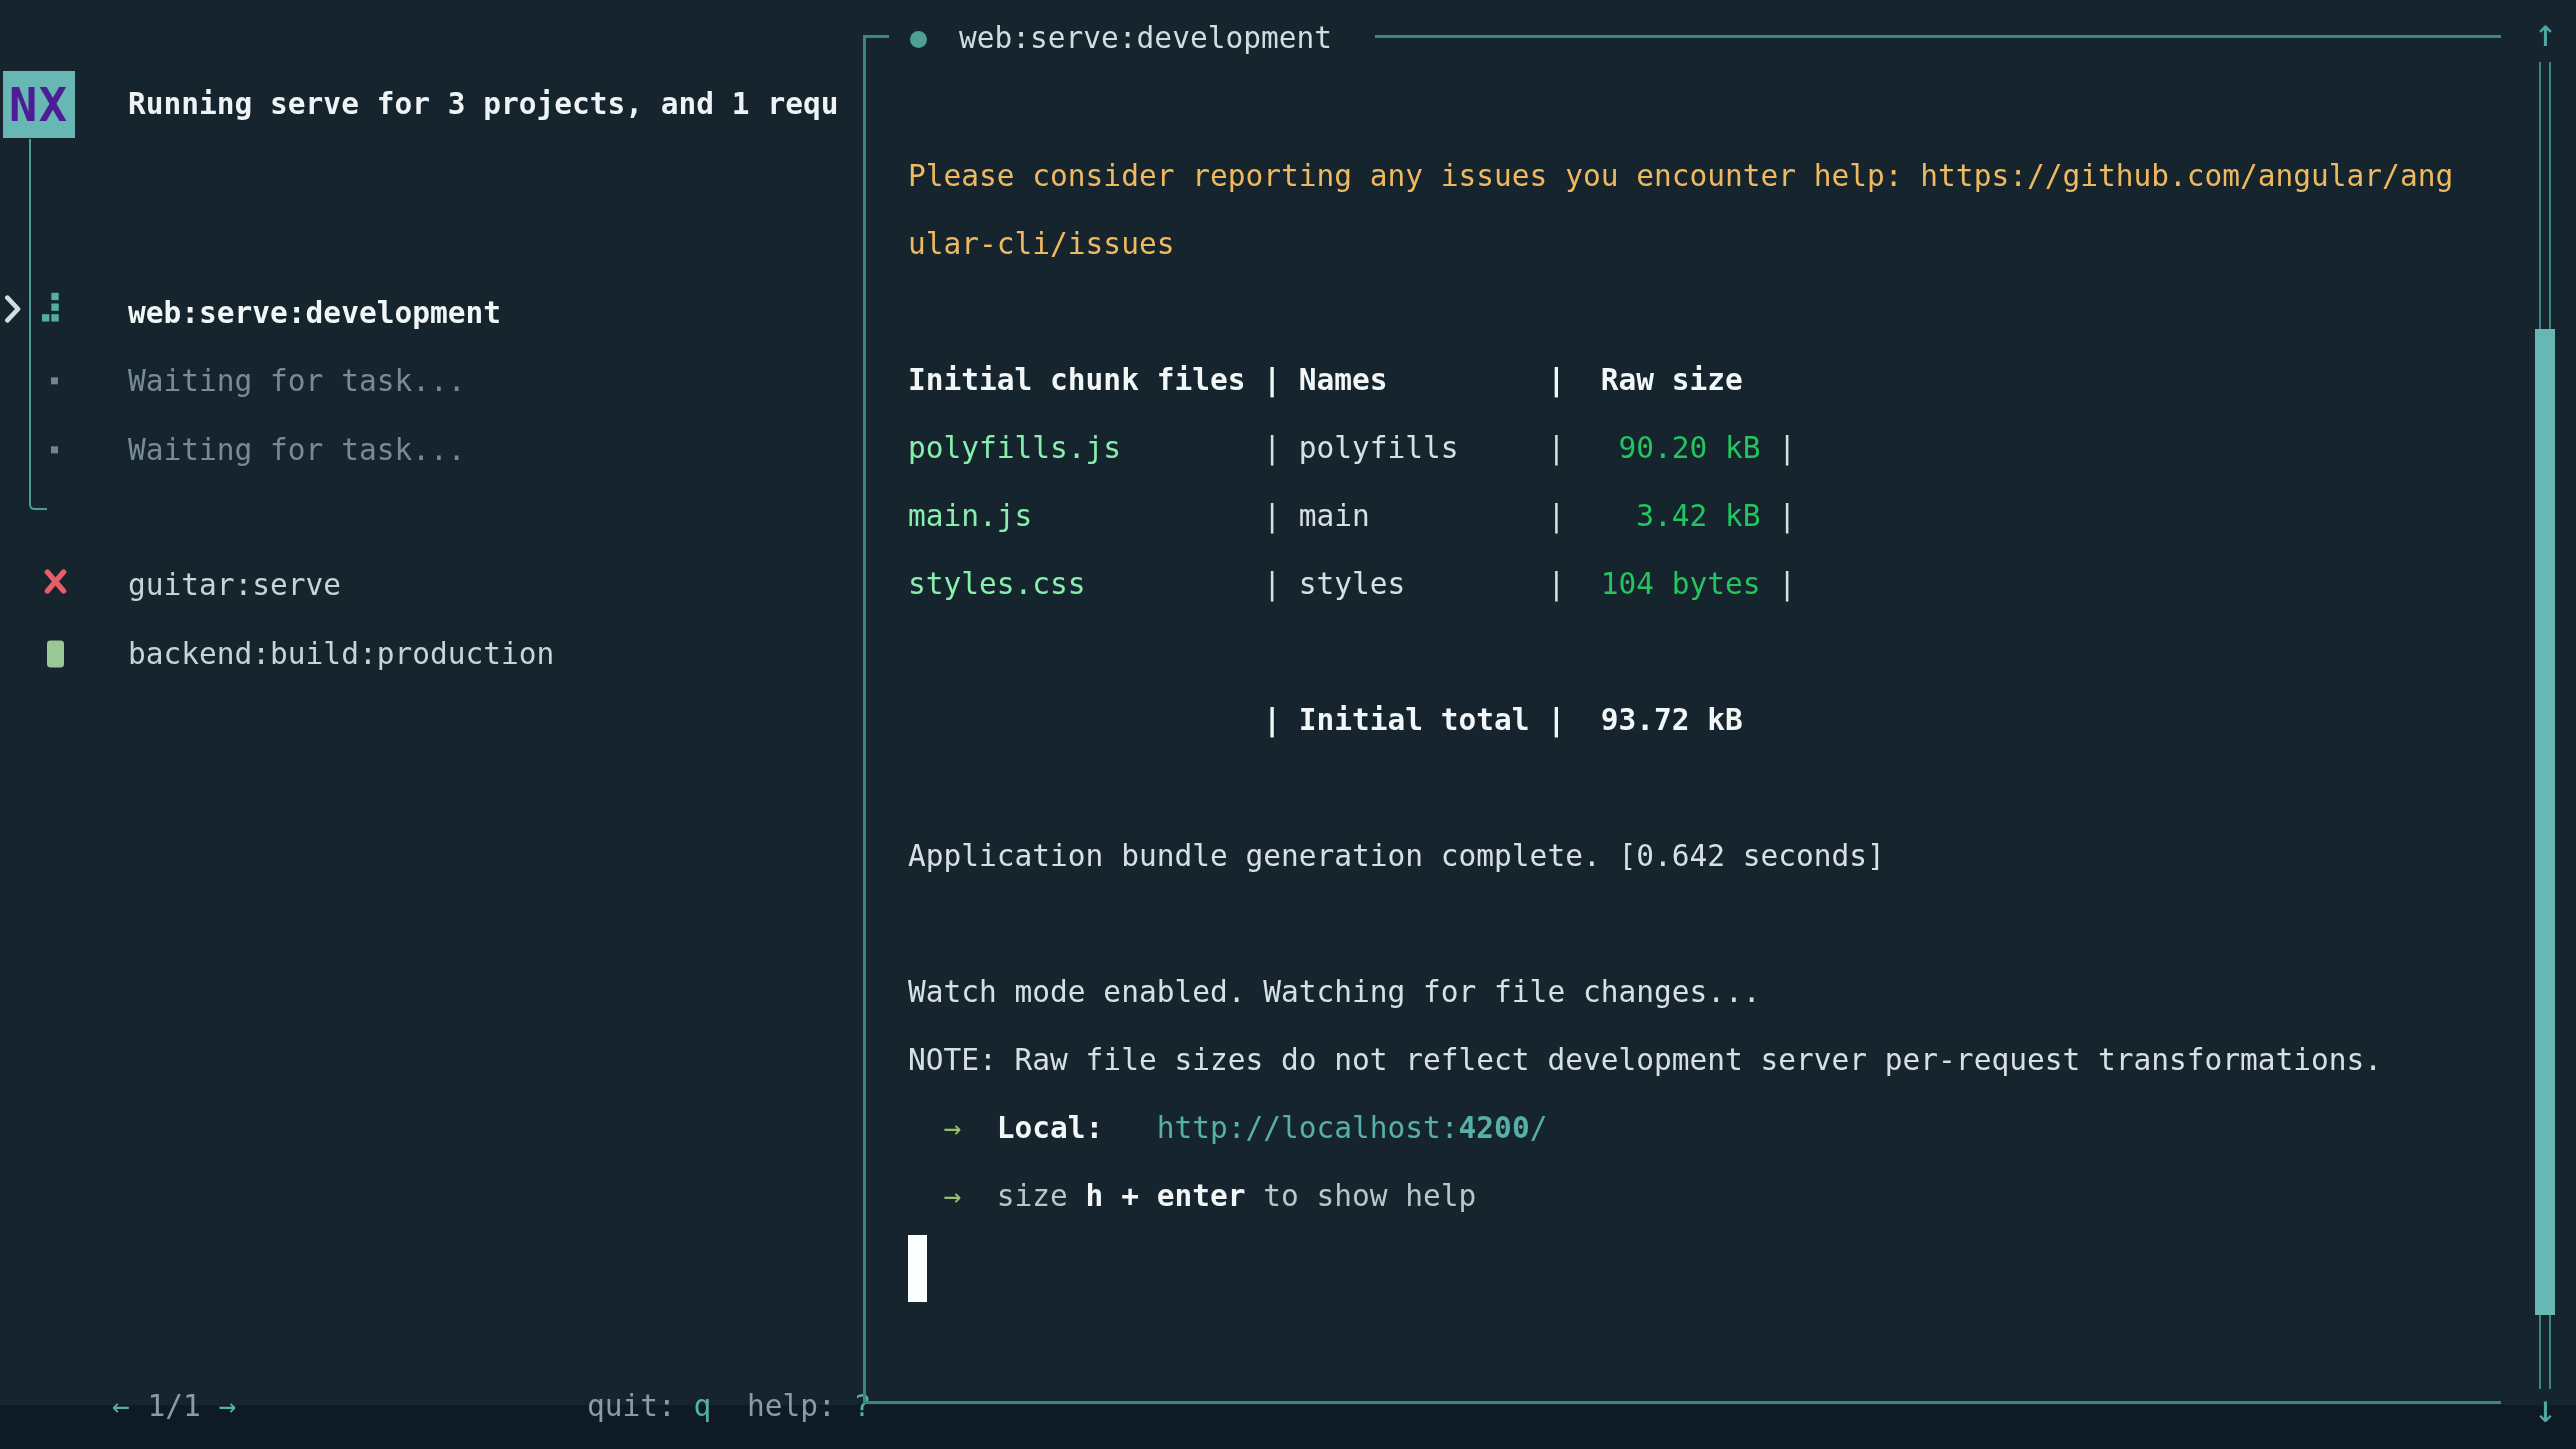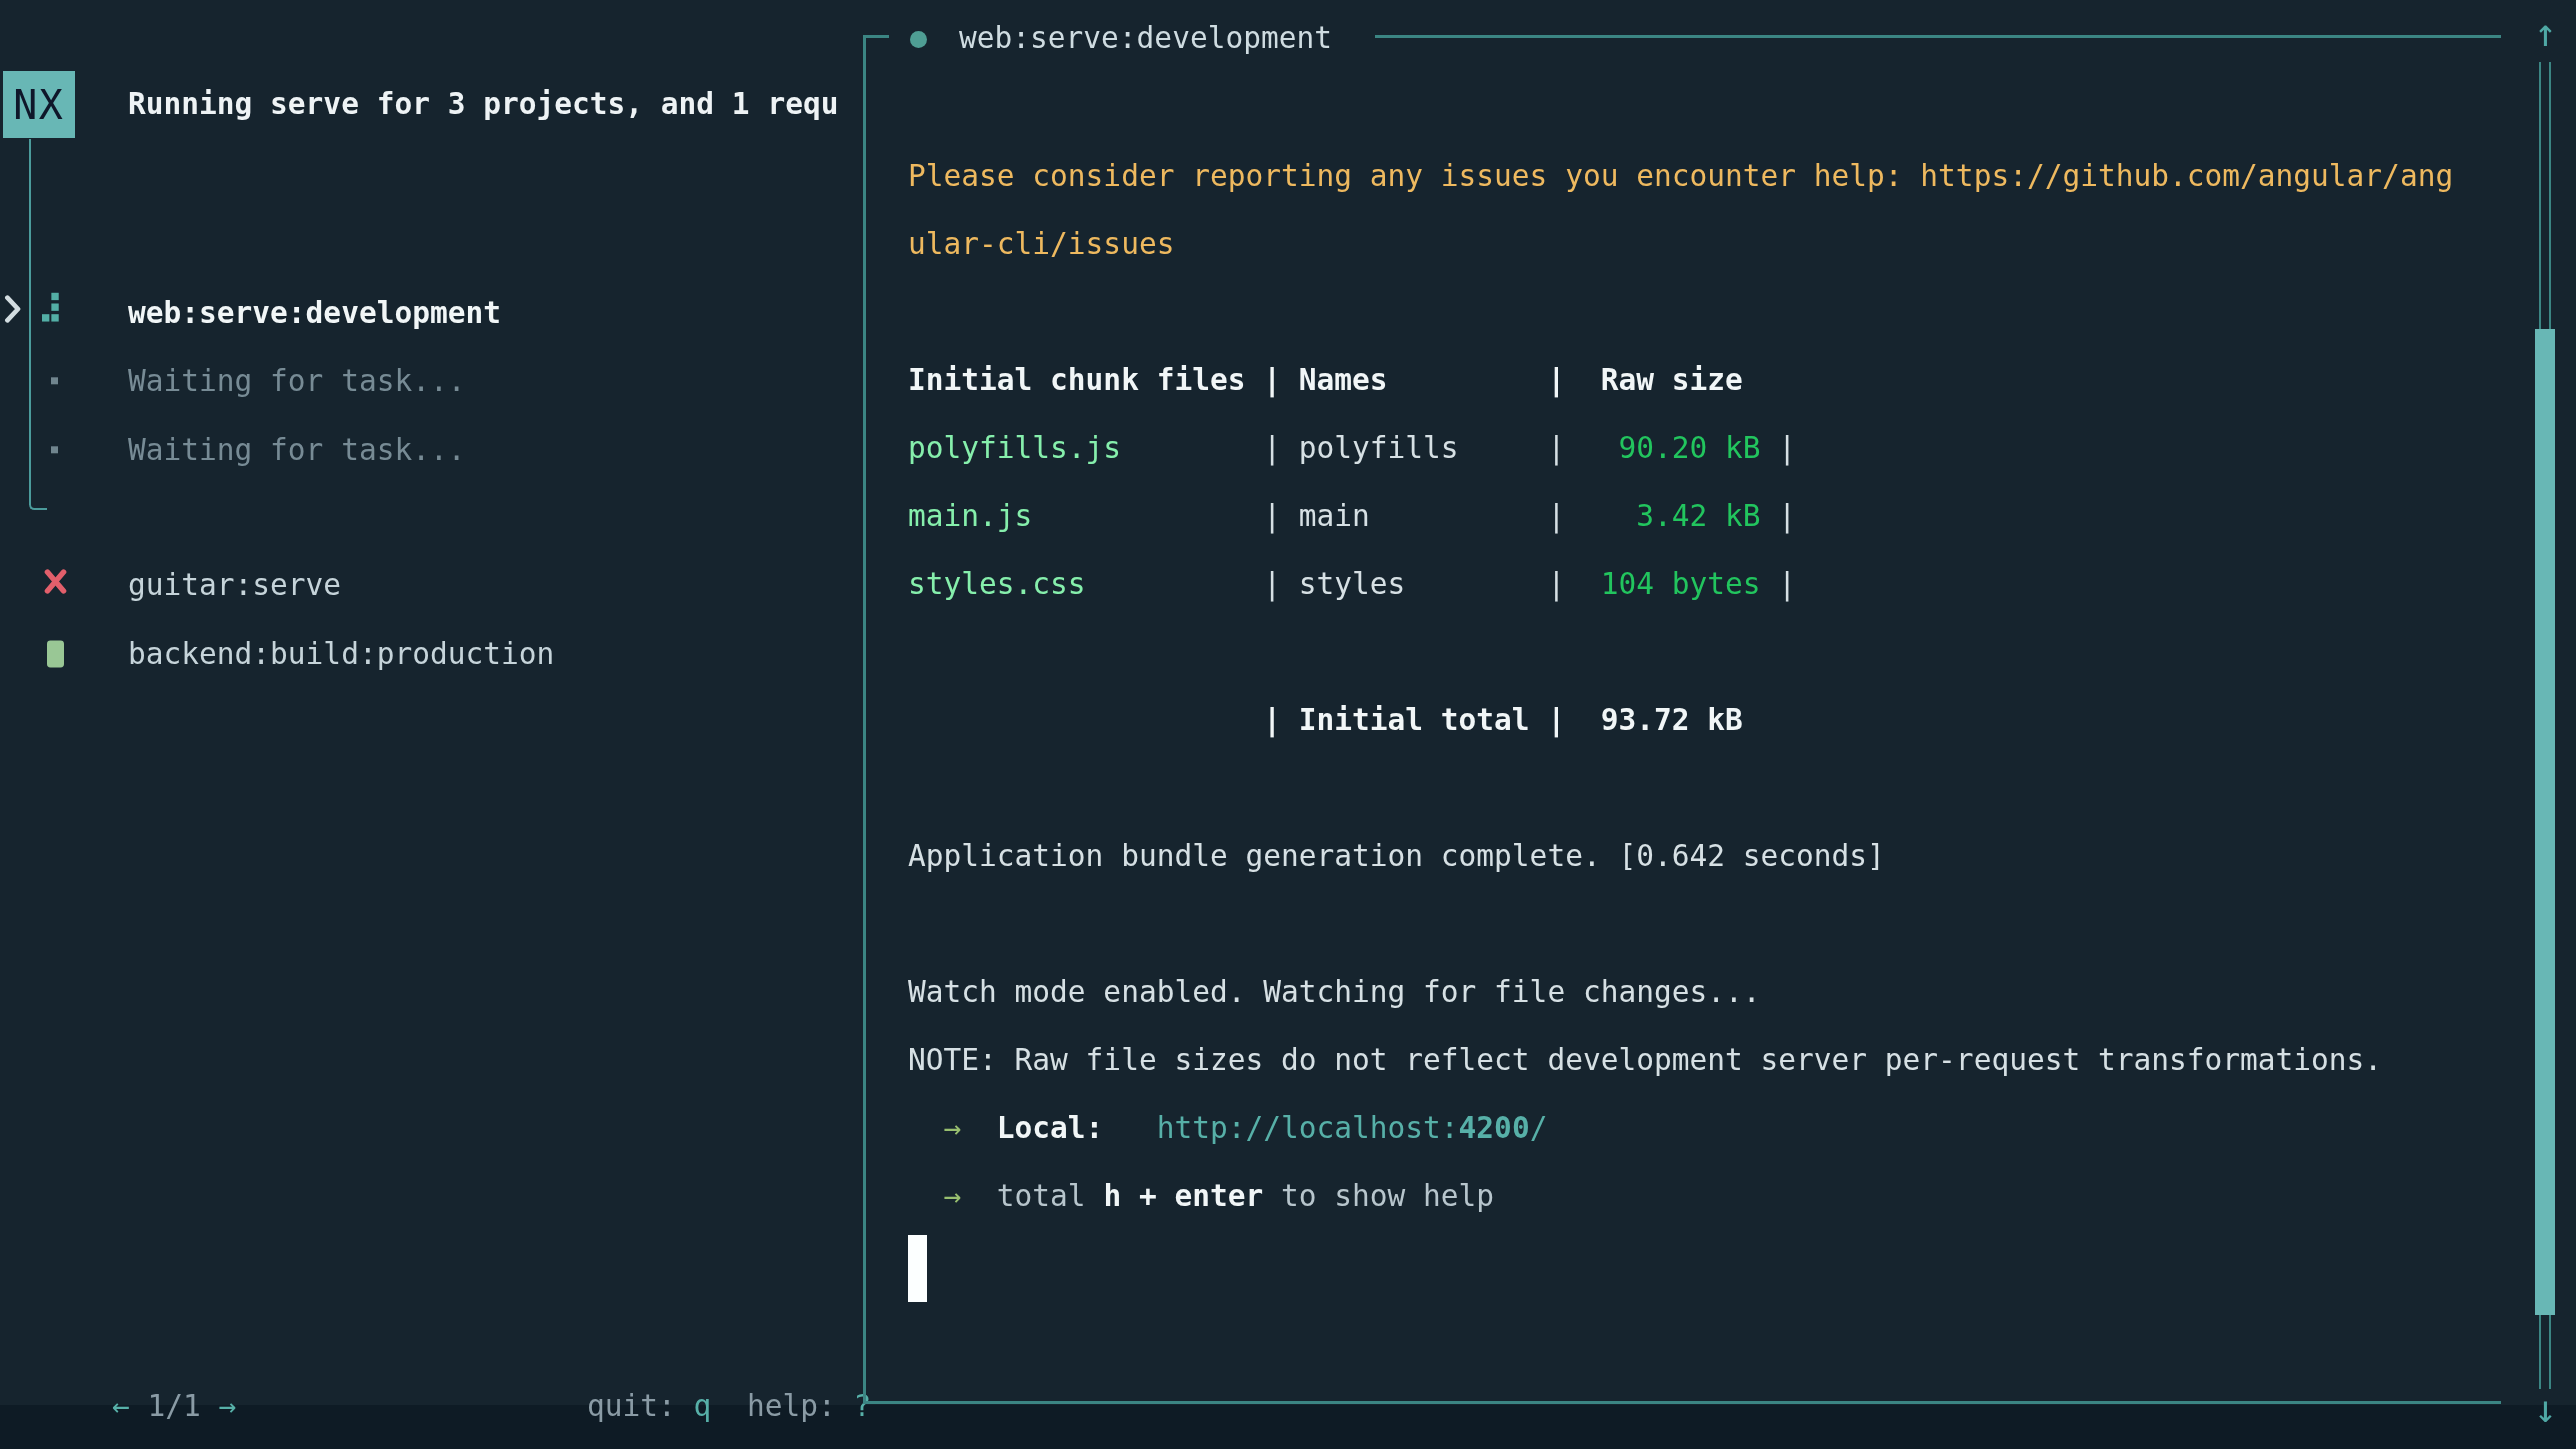--- a/index.html
+++ b/index.html
@@ -7,21 +7,21 @@
     position:relative;width:2576px;height:1449px;overflow:hidden;
     background:#16242e;
     font-family:"DejaVu Sans Mono",monospace;
     font-size:29.5px;color:#d6e0e4;
   }
   .bottom-strip{position:absolute;left:0;top:1405px;width:2576px;height:44px;background:#0e1b25;}
 
   
   .nx-badge{
     position:absolute;left:2.7px;top:71px;width:72px;height:67px;
-    background:#68b7b5;color:#0f172a;font-weight:normal;font-size:40px;
+    background:#68b7b5;color:#4c1d95;font-weight:bold;font-size:47px;
     display:flex;align-items:center;justify-content:center;letter-spacing:1.3px;
   }
   .sidebar-header{
     position:absolute;left:128px;top:71px;width:731px;height:67px;line-height:67px;
     font-weight:bold;color:#eef3f5;overflow:hidden;white-space:pre;
   }
   .tree-line{
     position:absolute;left:29px;top:139px;width:16px;height:369px;
     border-left:2.7px solid #4b9b9b;border-bottom:2.7px solid #4b9b9b;
     border-bottom-left-radius:5.4px;
@@ -146,21 +146,21 @@
     <div class="line"><span class="greenf">main.js</span><span>             | </span><span>main</span><span>          | </span><span class="sizet">   3.42 kB</span><span> |</span></div>
     <div class="line"><span class="greenf">styles.css</span><span>          | </span><span>styles</span><span>        | </span><span class="sizet"> 104 bytes</span><span> |</span></div>
     <div class="line"></div>
     <div class="line boldw">                    | Initial total |  93.72 kB</div>
     <div class="line"></div>
     <div class="line">Application bundle generation complete. [0.642 seconds]</div>
     <div class="line"></div>
     <div class="line">Watch mode enabled. Watching for file changes...</div>
     <div class="line">NOTE: Raw file sizes do not reflect development server per-request transformations.</div>
     <div class="line"><span class="garrow">→</span><span class="boldw">Local:</span><span class="urlt gap3"><span>http://localhost:</span><span class="boldw urlt" style="color:#57b0a8">4200</span><span>/</span></span></div>
-    <div class="line"><span class="garrow">→</span><span class="dimp">total </span><span class="boldw">h + enter</span><span class="dimp"> to show help</span></div>
+    <div class="line"><span class="garrow">→</span><span class="dimp">size </span><span class="boldw">h + enter</span><span class="dimp"> to show help</span></div>
   </div>
 
   <div class="cursor"></div>
 
   <div>
     <div class="sb-arrow" style="top:5.4px">↑</div>
     <div class="sb-track"></div>
     <div class="sb-thumb"></div>
     <div class="sb-arrow" style="top:1381px">↓</div>
   </div>

